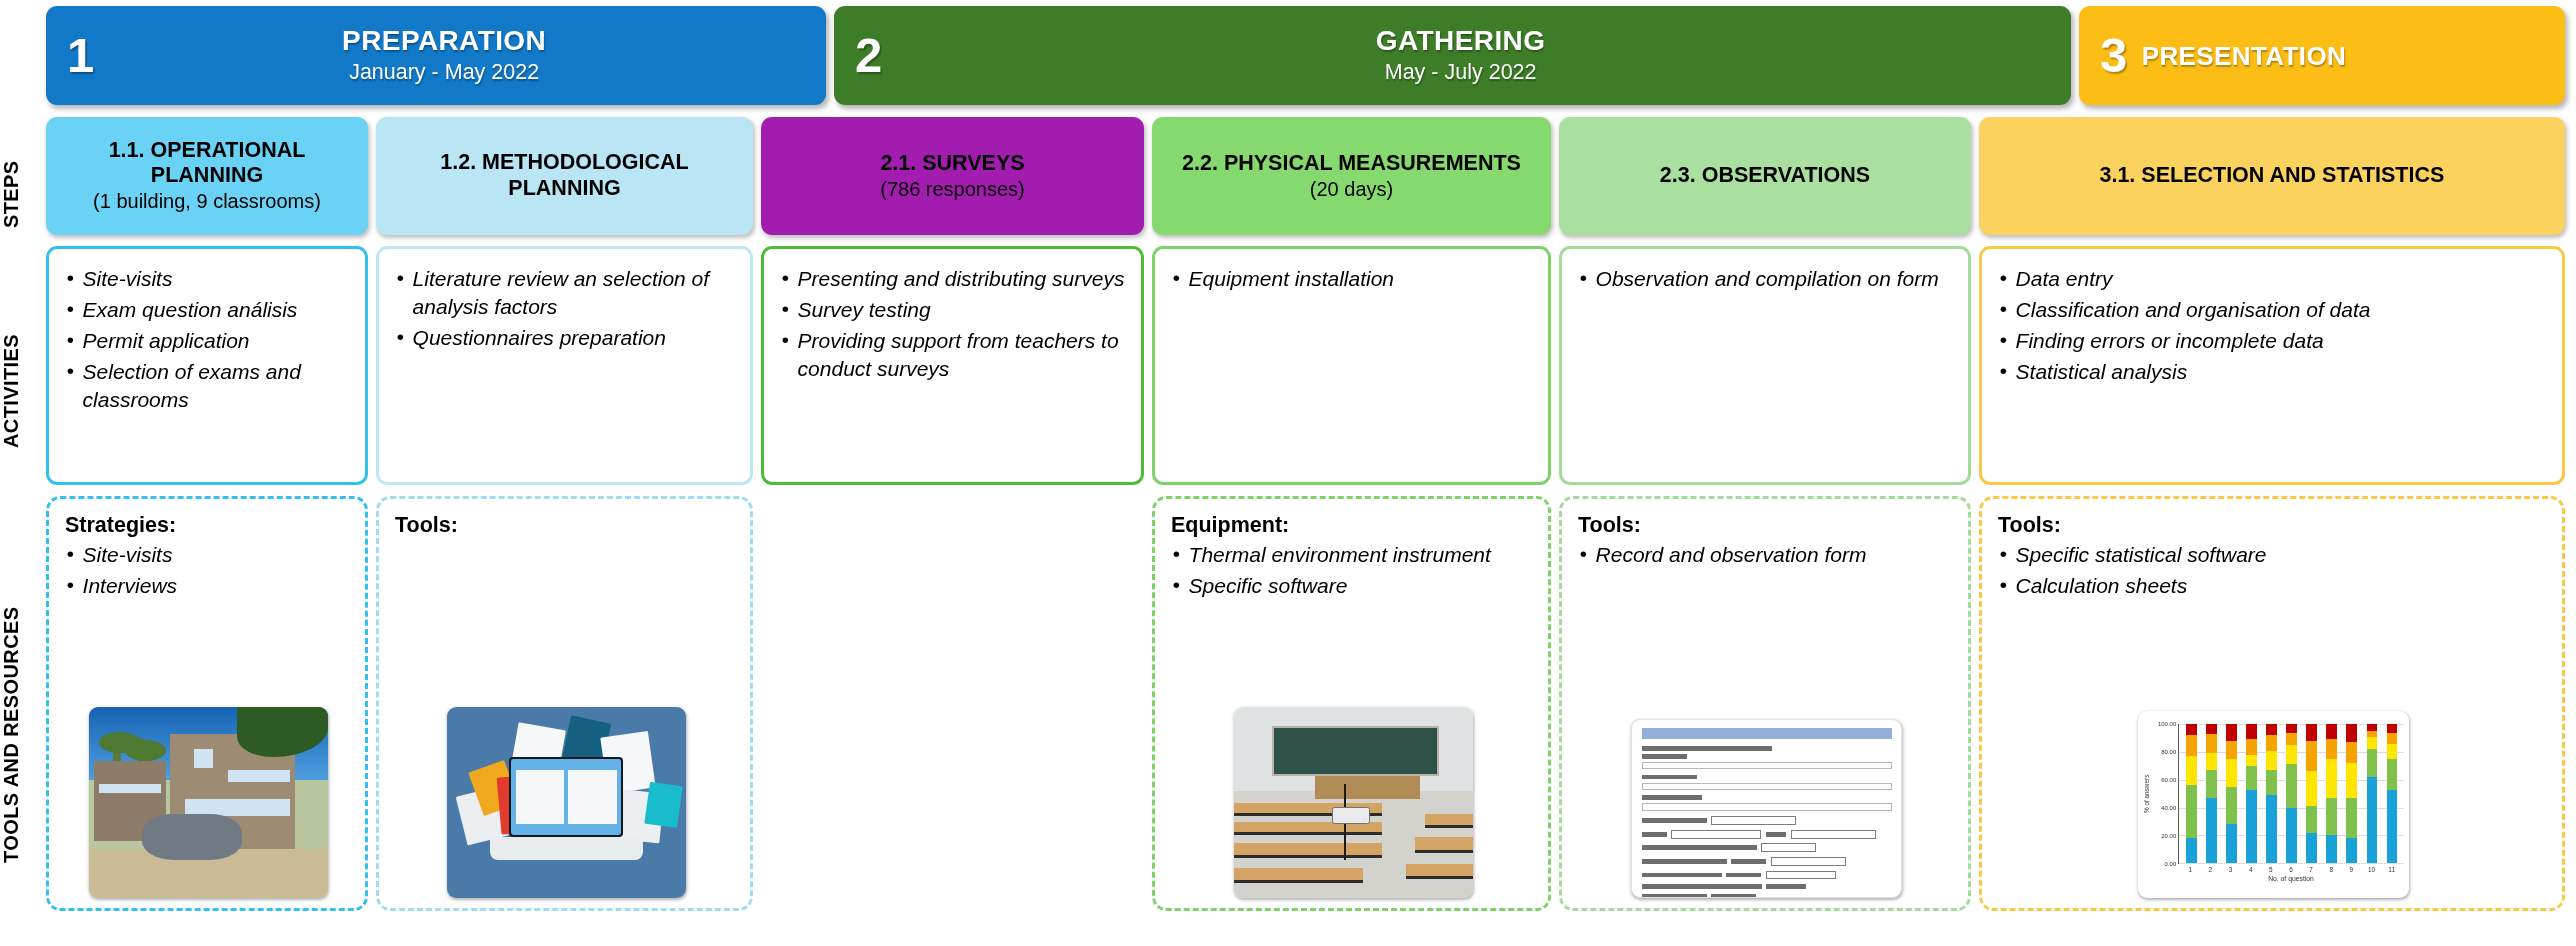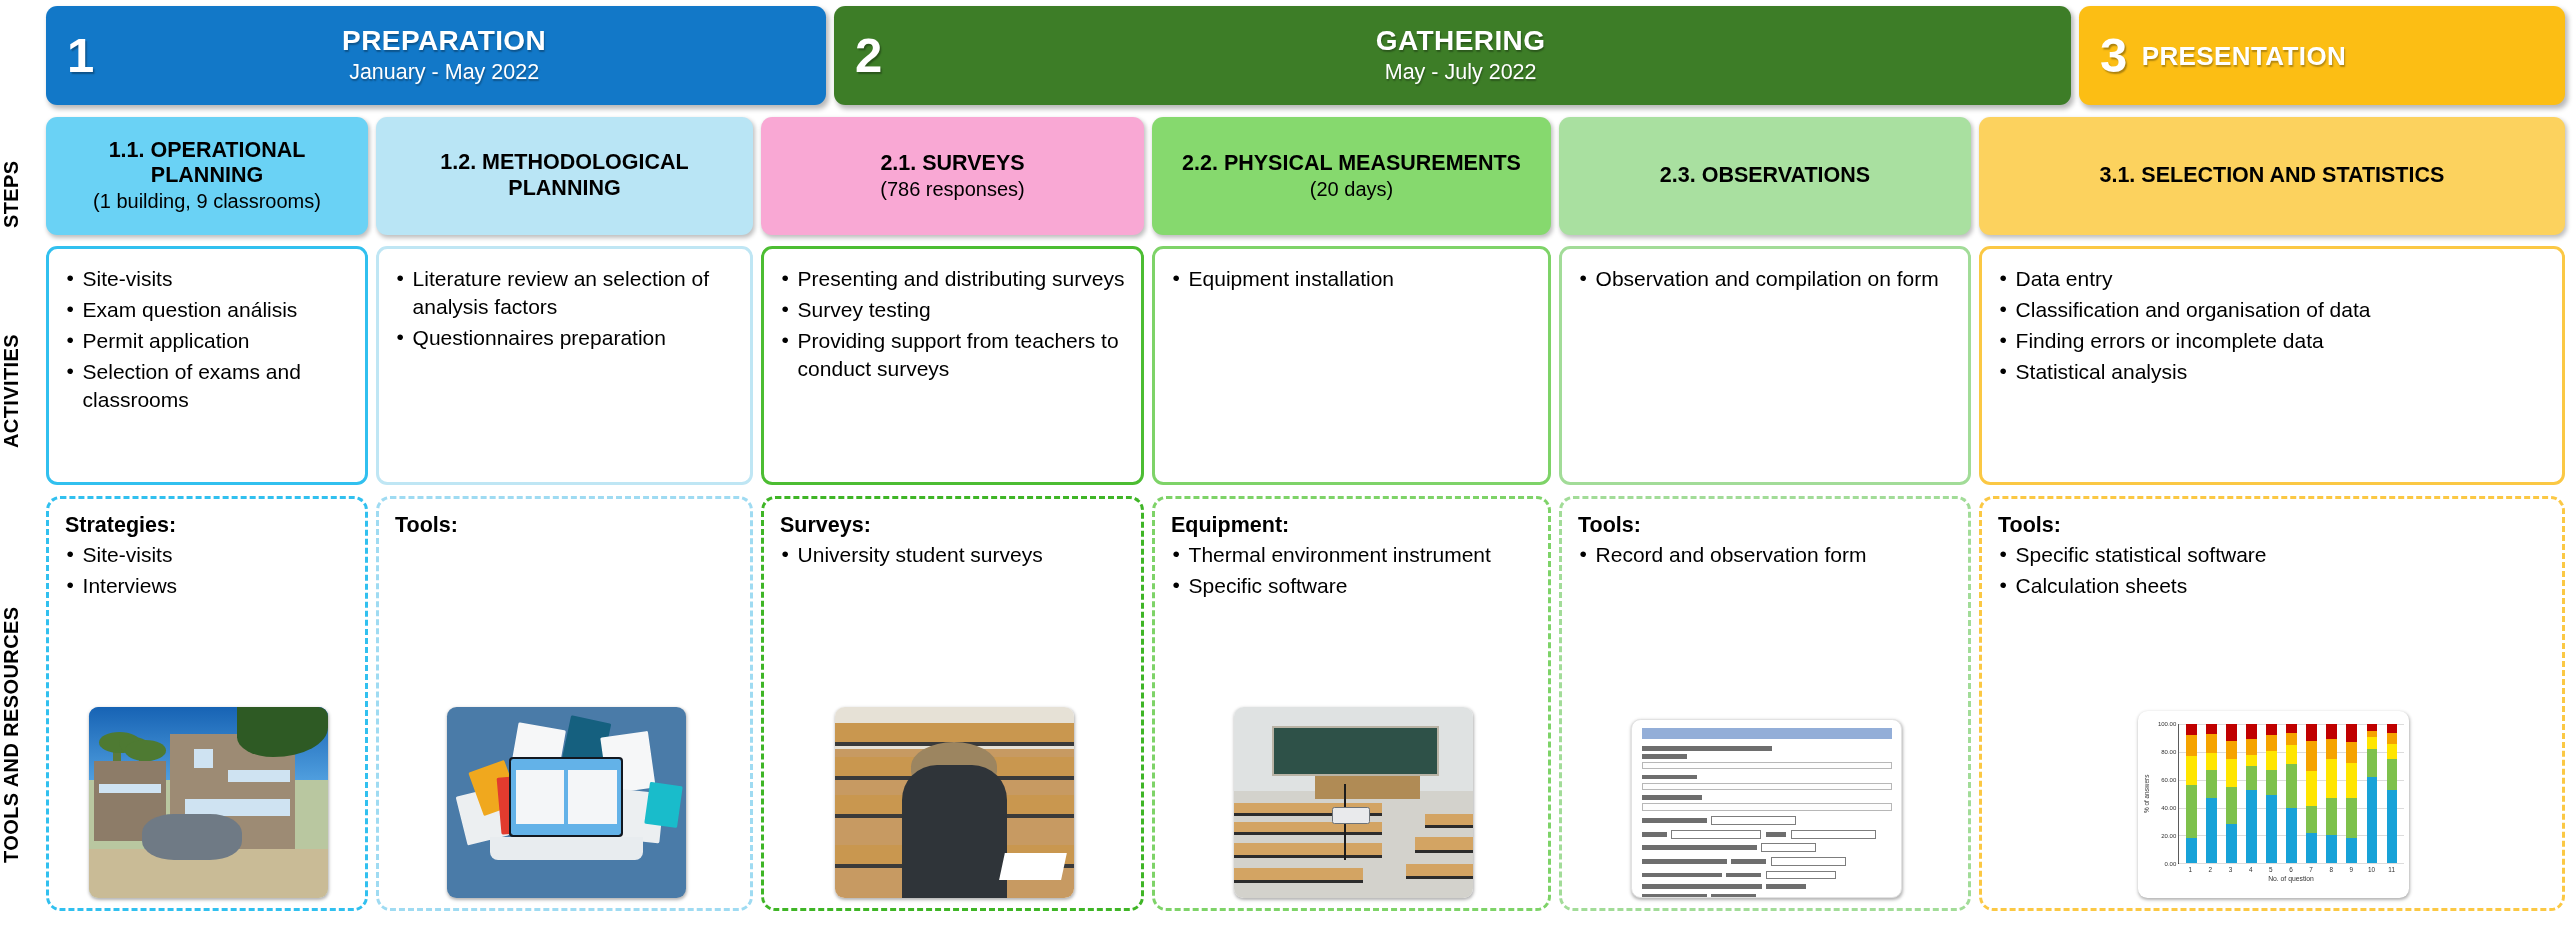--- a/index.html
+++ b/index.html
@@ -73,21 +73,21 @@
   .step-sub   { font-size: 20px; font-weight: normal; line-height: 1.2; margin-top: 0.8px; }
 
   
   .acts {
     margin-top: 11.2px; height: 239px; border-radius: 11.2px;
     background: #fff; border: 3.2px solid #ccc; padding: 16px 12.8px 8px 16px;
   }
   ul.bul { list-style: none; }
   ul.bul li {
     position: relative; padding-left: 17.6px; margin-bottom: 3.2px;
-    font-size: 21px; line-height: 1.33; color: #000;
+    font-size: 21px; line-height: 1.33; color: #000; font-style: italic;
   }
   ul.bul li::before {
     content: "\2022"; position: absolute; left: 1.6px; top: -0.8px; font-size: 21px;
   }
 
   
   .tools {
     margin-top: 11.2px; height: 415px; border-radius: 14.4px;
     border: 3.2px dashed #ccc; padding: 14.4px 12.8px 9.6px 16px;
     display: flex; flex-direction: column;
@@ -266,47 +266,30 @@
                   <div class="page-r"></div>
                 </div>
               </div>
               <div class="lap-base"></div>
             </div>
           </div>
         </div>
       </div>
 
       <div class="col c3">
-        <div class="step" style="background:#f9a8d4">
+        <div class="step" style="background:#a21caf">
           <div class="step-title">2.1. SURVEYS</div>
           <div class="step-sub">(786 responses)</div>
         </div>
         <div class="acts" style="border-color:#4cbd32">
           <ul class="bul">
             <li>Presenting and distributing surveys</li>
             <li>Survey testing</li>
             <li>Providing support from teachers to conduct surveys</li>
           </ul>
-        </div>
-        <div class="tools" style="border-color:#3fb526">
-          <div class="tools-head">Surveys:</div>
-          <ul class="bul">
-            <li>University student surveys</li>
-          </ul>
-          <div class="thumb-wrap">
-            <div class="thumb t-exam">
-              <div class="desk" style="top:8%;"></div>
-              <div class="desk" style="top:26%;"></div>
-              <div class="desk" style="top:46%;"></div>
-              <div class="desk" style="top:72%;"></div>
-              <div class="hair"></div>
-              <div class="person"></div>
-              <div class="paper"></div>
-            </div>
-          </div>
         </div>
       </div>
 
       <div class="col c4">
         <div class="step" style="background:#86d96e">
           <div class="step-title">2.2. PHYSICAL MEASUREMENTS</div>
           <div class="step-sub">(20 days)</div>
         </div>
         <div class="acts" style="border-color:#7ed368">
           <ul class="bul">

